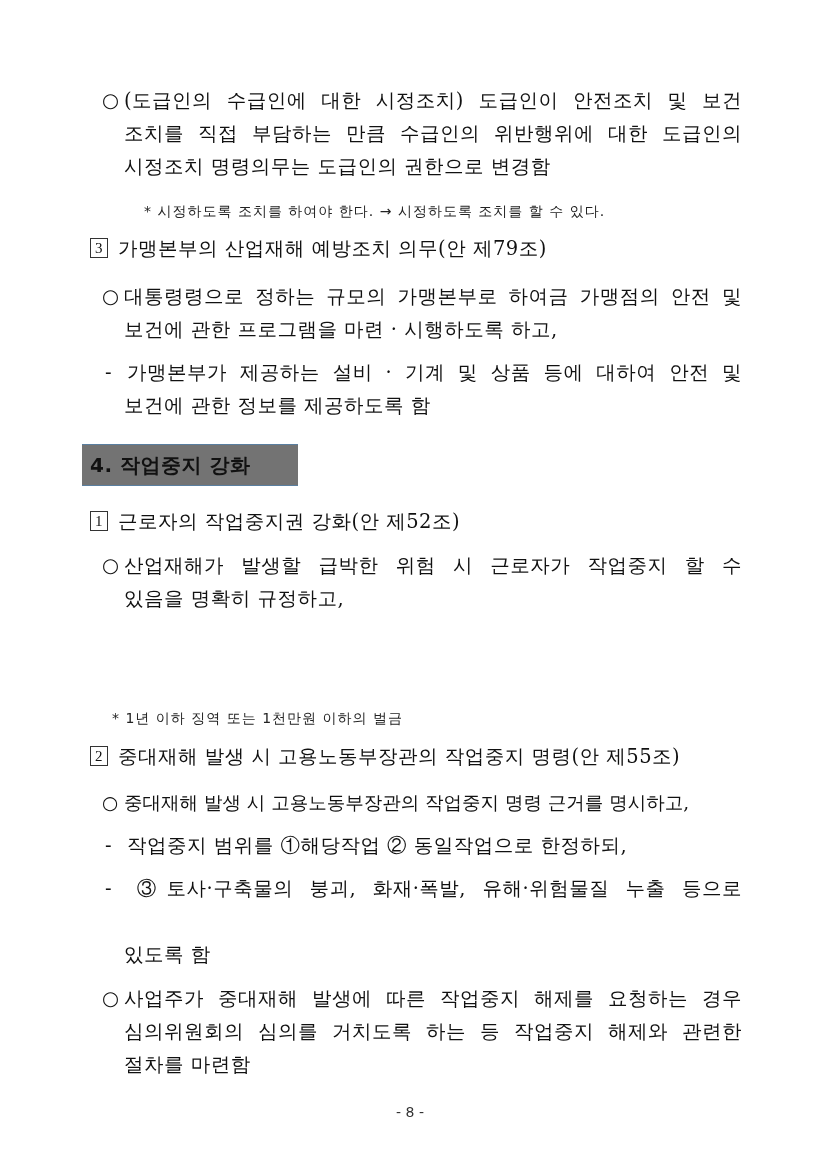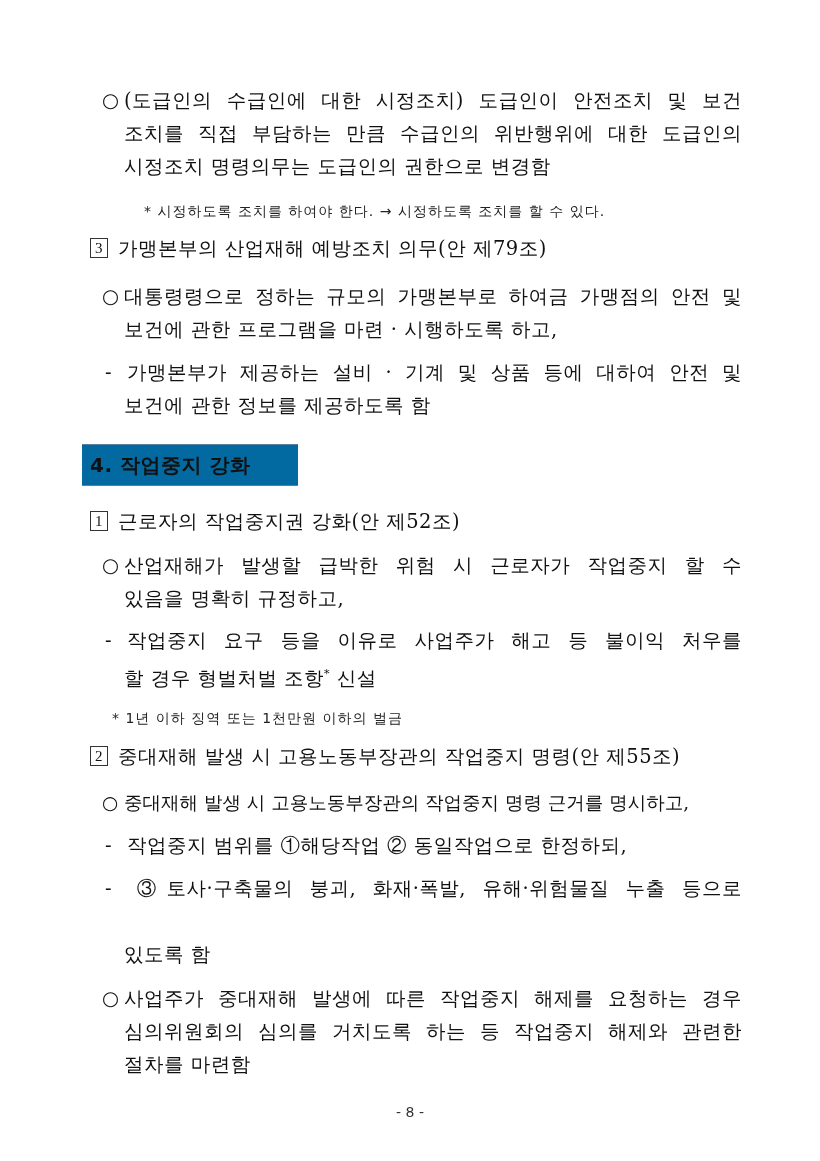--- a/index.html
+++ b/index.html
@@ -19,21 +19,21 @@
   .justify { text-align: justify; text-align-last: justify; }
   .note { font-size: 14px; letter-spacing: 1px; color: #222; font-family: "DejaVu Sans", sans-serif; }
   .bullet { display: inline-block; width: 22px; }
   .boxnum {
     display: inline-block; width: 16px; height: 18px; border: 1px solid #333;
     font-size: 15px; line-height: 18px; text-align: center; margin-right: 10px;
     vertical-align: 2px; font-family: "Liberation Serif", serif;
   }
   .section-box {
     position: absolute; left: 82px; top: 444px; width: 216px; height: 40px;
-    background: #0369a1;
+    background: #737373;
     border-top: 1.5px solid #5a7fa0;
     border-bottom: 1.5px solid #5a7fa0;
   }
   .section-title {
     position: absolute; left: 8px; top: 7px;
     font-family: "DejaVu Sans", sans-serif; font-weight: bold; font-size: 20px;
     letter-spacing: 0.5px;
   }
   .footer {
     position: absolute; left: 0; width: 820px; top: 1104px; text-align: center;
@@ -76,26 +76,20 @@
 
   <div class="line" style="left:90px; top:509px;">
     <span class="boxnum">1</span><span>근로자의 작업중지권 강화(안 제52조)</span>
   </div>
 
   <div class="line justify" style="left:102px; top:553px; width:640px;">
     <span class="bullet">○</span><span>산업재해가 발생할 급박한 위험 시 근로자가 작업중지 할 수</span>
   </div>
   <div class="line" style="left:124px; top:586px;">있음을 명확히 규정하고,</div>
 
-  <div class="line justify" style="left:105px; top:628px; width:637px;">
-    <span class="bullet">-</span><span>작업중지 요구 등을 이유로 사업주가 해고 등 불이익 처우를</span>
-  </div>
-  <div class="line" style="left:124px; top:661px;">
-    <span>할 경우 형벌처벌 조항</span><sup>*</sup> <span>신설</span>
-  </div>
 
   <div class="line note" style="left:112px; top:705px;">
     <span>*</span> <span>1년 이하 징역 또는 1천만원 이하의 벌금</span>
   </div>
 
   <div class="line" style="left:90px; top:744px;">
     <span class="boxnum">2</span><span>중대재해 발생 시 고용노동부장관의 작업중지 명령(안 제55조)</span>
   </div>
 
   <div class="line" style="left:102px; top:790px; font-size:18.5px; letter-spacing:0px;">

